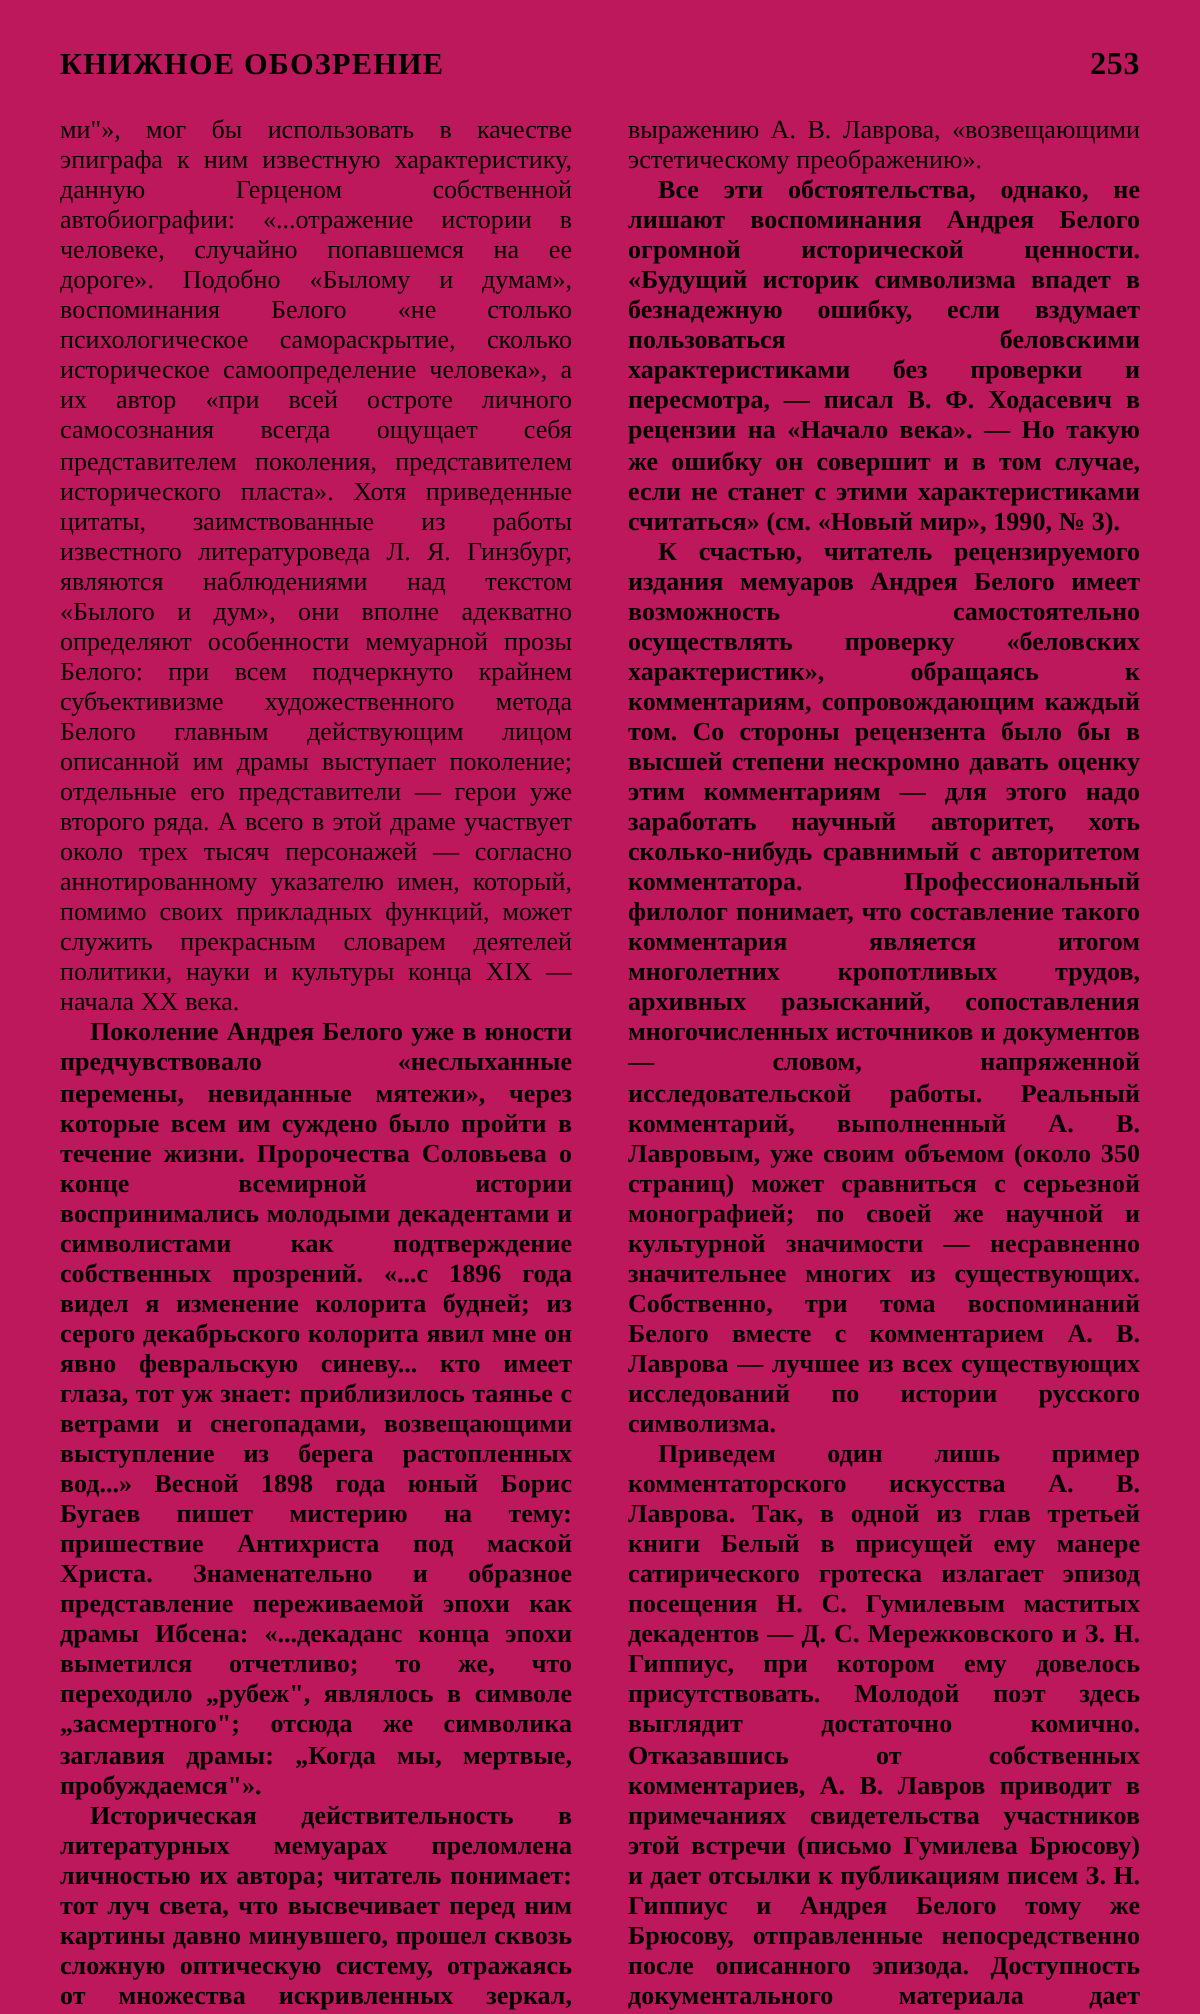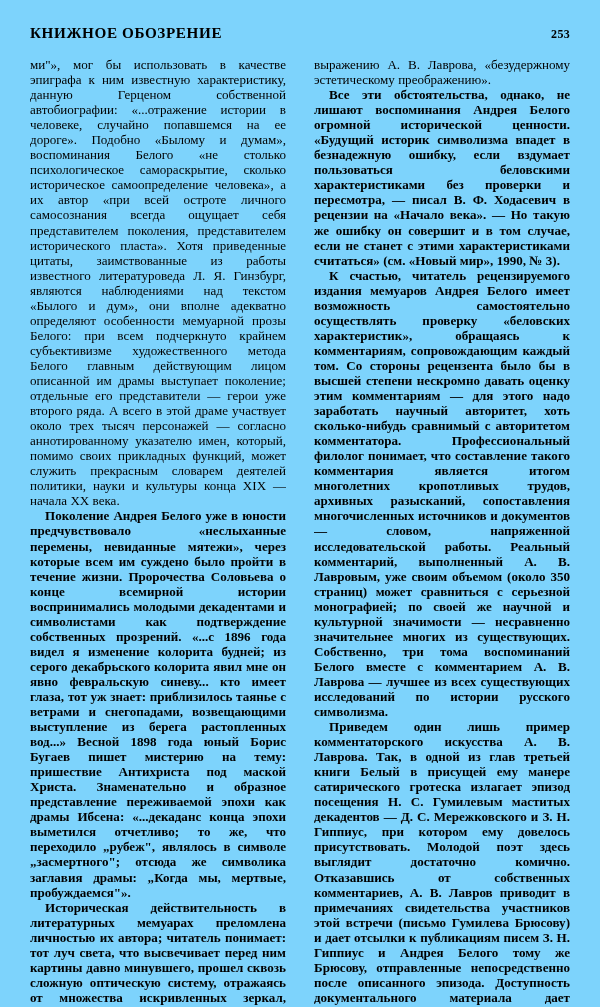--- a/index.html
+++ b/index.html
@@ -17,21 +17,21 @@
     color: #000000;
     -webkit-font-smoothing: none;
   }
 
   .page {
     position: absolute;
     left: 0;
     top: 0;
     width: 600px;
     height: 1007px;
-    background: #7dd3fc;
+    background: #be185d;
   }
 
   
   .running-head {
     position: absolute;
     left: 30px;
     top: 24px;
     width: 540px;
     height: 22px;
     display: flex;
@@ -41,21 +41,21 @@
   .running-head-title {
     font-family: "Liberation Serif", "DejaVu Serif", serif;
     font-weight: bold;
     font-size: 15.2px;
     letter-spacing: 0.6px;
     white-space: nowrap;
   }
   .running-head-folio {
     font-family: "Liberation Serif", "DejaVu Serif", serif;
     font-weight: bold;
-    font-size: 12px;
+    font-size: 16px;
     letter-spacing: 0.3px;
   }
 
   
   .columns {
     position: absolute;
     left: 30px;
     top: 57px;
     width: 540px;
     height: 950px;
@@ -100,21 +100,21 @@
 
   <div class="columns">
 
     <div class="column">
       <p class="cont">ми"», мог бы использовать в качестве эпиграфа к ним известную характеристику, данную Герценом собственной автобиографии: «...отражение истории в человеке, случайно попавшемся на ее дороге». Подобно «Былому и думам», воспоминания Белого «не столько психологическое самораскрытие, сколько историческое самоопределение человека», а их автор «при всей остроте личного самосознания всегда ощущает себя представителем поколения, представителем исторического пласта». Хотя приведенные цитаты, заимствованные из работы известного литературоведа Л. Я. Гинзбург, являются наблюдениями над текстом «Былого и дум», они вполне адекватно определяют особенности мемуарной прозы Белого: при всем подчеркнуто крайнем субъективизме художественного метода Белого главным действующим лицом описанной им драмы выступает поколение; отдельные его представители — герои уже второго ряда. А всего в этой драме участвует около трех тысяч персонажей — согласно аннотированному указателю имен, который, помимо своих прикладных функций, может служить прекрасным словарем деятелей политики, науки и культуры конца XIX — начала XX века.</p>
       <p class="indent">Поколение Андрея Белого уже в юности предчувствовало «неслыханные перемены, невиданные мятежи», через которые всем им суждено было пройти в течение жизни. Пророчества Соловьева о конце всемирной истории воспринимались молодыми декадентами и символистами как подтверждение собственных прозрений. «...с 1896 года видел я изменение колорита будней; из серого декабрьского колорита явил мне он явно февральскую синеву... кто имеет глаза, тот уж знает: приблизилось таянье с ветрами и снегопадами, возвещающими выступление из берега растопленных вод...» Весной 1898 года юный Борис Бугаев пишет мистерию на тему: пришествие Антихриста под маской Христа. Знаменательно и образное представление переживаемой эпохи как драмы Ибсена: «...декаданс конца эпохи выметился отчетливо; то же, что переходило „рубеж", являлось в символе „засмертного"; отсюда же символика заглавия драмы: „Когда мы, мертвые, пробуждаемся"».</p>
       <p class="indent">Историческая действительность в литературных мемуарах преломлена личностью их автора; читатель понимает: тот луч света, что высвечивает перед ним картины давно минувшего, прошел сквозь сложную оптическую систему, отражаясь от множества искривленных зеркал, преломляясь в линзах причудливой формы и изменяя окраску в череде светофильтров. В воспоминаниях Белого мы сталкиваемся с оптикой исключительно сложной, подвергающей историческую действительность, по образному</p>
     </div>
 
     <div class="column">
-      <p class="cont">выражению А. В. Лаврова, «безудержному эстетическому преображению».</p>
+      <p class="cont">выражению А. В. Лаврова, «возвещающими эстетическому преображению».</p>
       <p class="indent">Все эти обстоятельства, однако, не лишают воспоминания Андрея Белого огромной исторической ценности. «Будущий историк символизма впадет в безнадежную ошибку, если вздумает пользоваться беловскими характеристиками без проверки и пересмотра, — писал В. Ф. Ходасевич в рецензии на «Начало века». — Но такую же ошибку он совершит и в том случае, если не станет с этими характеристиками считаться» (см. «Новый мир», 1990, № 3).</p>
       <p class="indent">К счастью, читатель рецензируемого издания мемуаров Андрея Белого имеет возможность самостоятельно осуществлять проверку «беловских характеристик», обращаясь к комментариям, сопровождающим каждый том. Со стороны рецензента было бы в высшей степени нескромно давать оценку этим комментариям — для этого надо заработать научный авторитет, хоть сколько-нибудь сравнимый с авторитетом комментатора. Профессиональный филолог понимает, что составление такого комментария является итогом многолетних кропотливых трудов, архивных разысканий, сопоставления многочисленных источников и документов — словом, напряженной исследовательской работы. Реальный комментарий, выполненный А. В. Лавровым, уже своим объемом (около 350 страниц) может сравниться с серьезной монографией; по своей же научной и культурной значимости — несравненно значительнее многих из существующих. Собственно, три тома воспоминаний Белого вместе с комментарием А. В. Лаврова — лучшее из всех существующих исследований по истории русского символизма.</p>
       <p class="indent">Приведем один лишь пример комментаторского искусства А. В. Лаврова. Так, в одной из глав третьей книги Белый в присущей ему манере сатирического гротеска излагает эпизод посещения Н. С. Гумилевым маститых декадентов — Д. С. Мережковского и З. Н. Гиппиус, при котором ему довелось присутствовать. Молодой поэт здесь выглядит достаточно комично. Отказавшись от собственных комментариев, А. В. Лавров приводит в примечаниях свидетельства участников этой встречи (письмо Гумилева Брюсову) и дает отсылки к публикациям писем З. Н. Гиппиус и Андрея Белого тому же Брюсову, отправленные непосредственно после описанного эпизода. Доступность документального материала дает возможность заинтересованному читателю рассмотреть данное событие сразу с нескольких точек зрения и максимально скорректировать неизбежные субъективные искажения и ошибки памяти мемуариста.</p>
       <p class="indent">В то же время произведение мемуарного жанра несет на себе отпечаток того времени, в</p>
     </div>
 
   </div>
 </div>
 
 </body></html>

